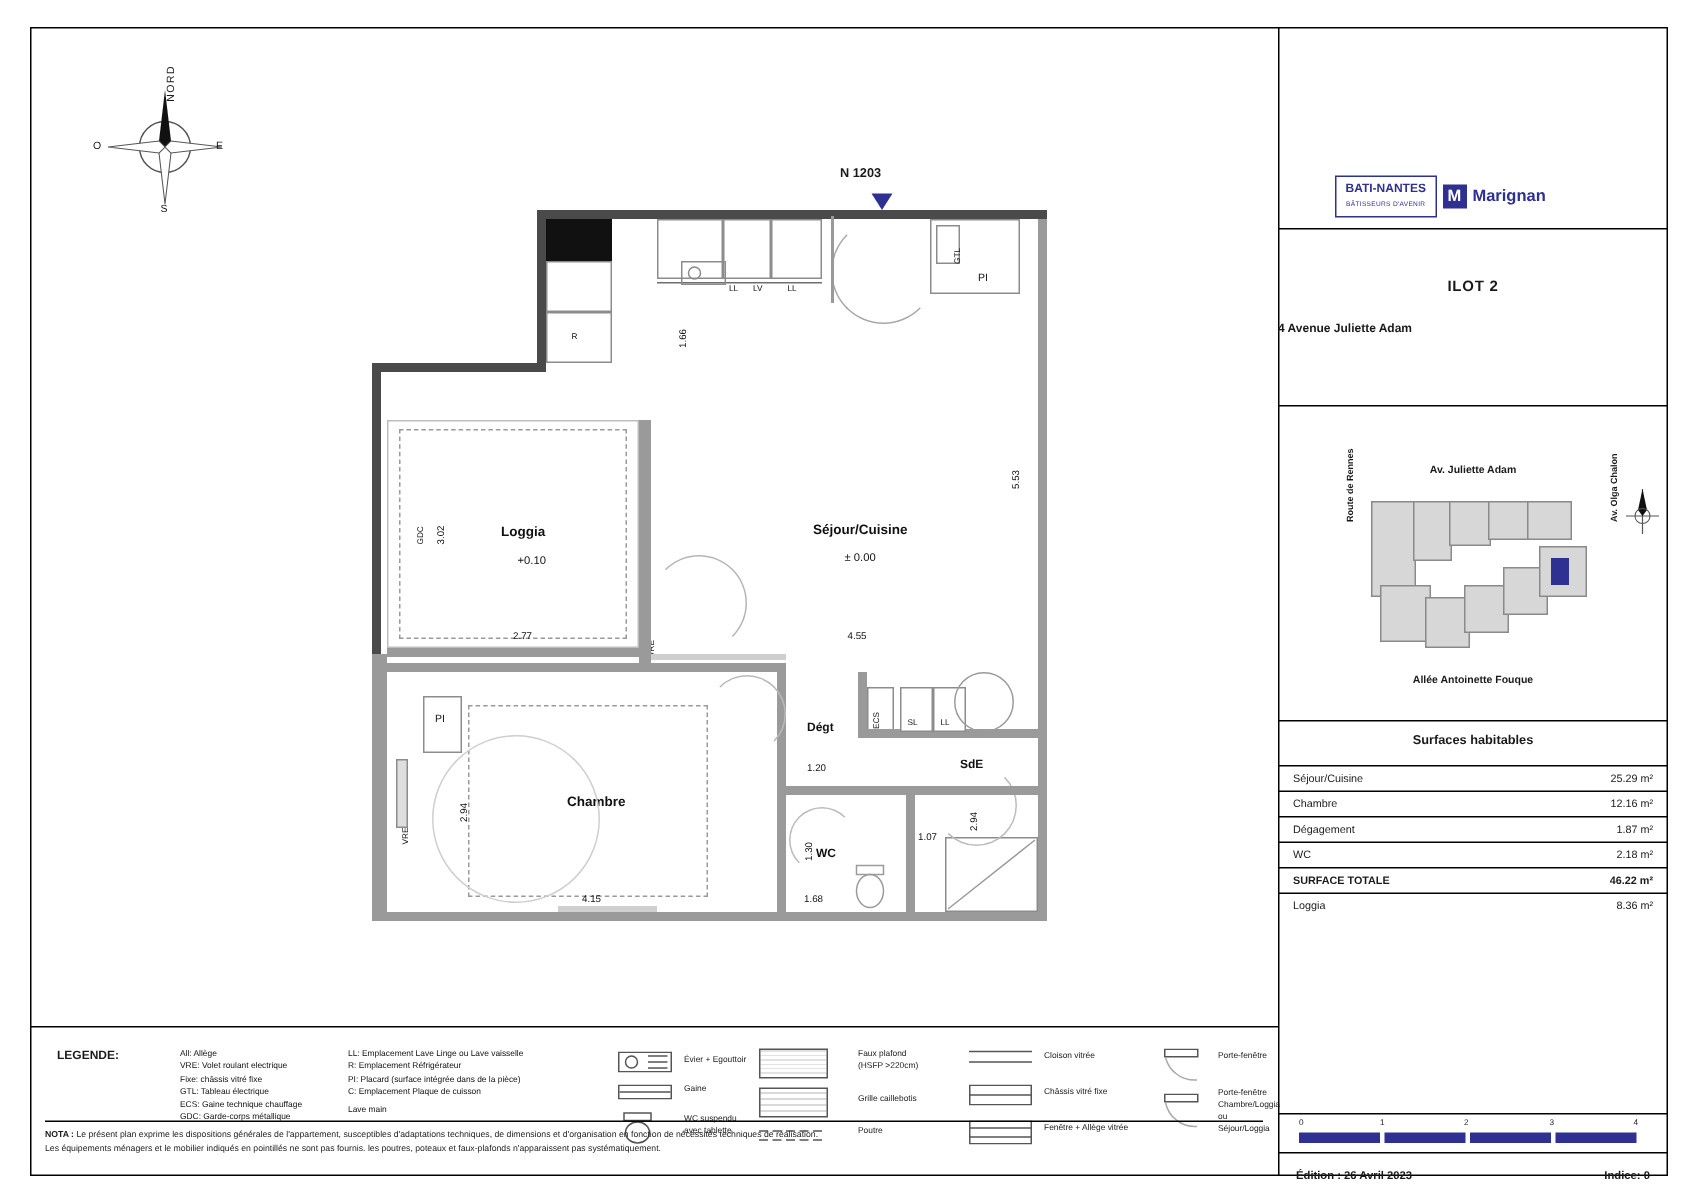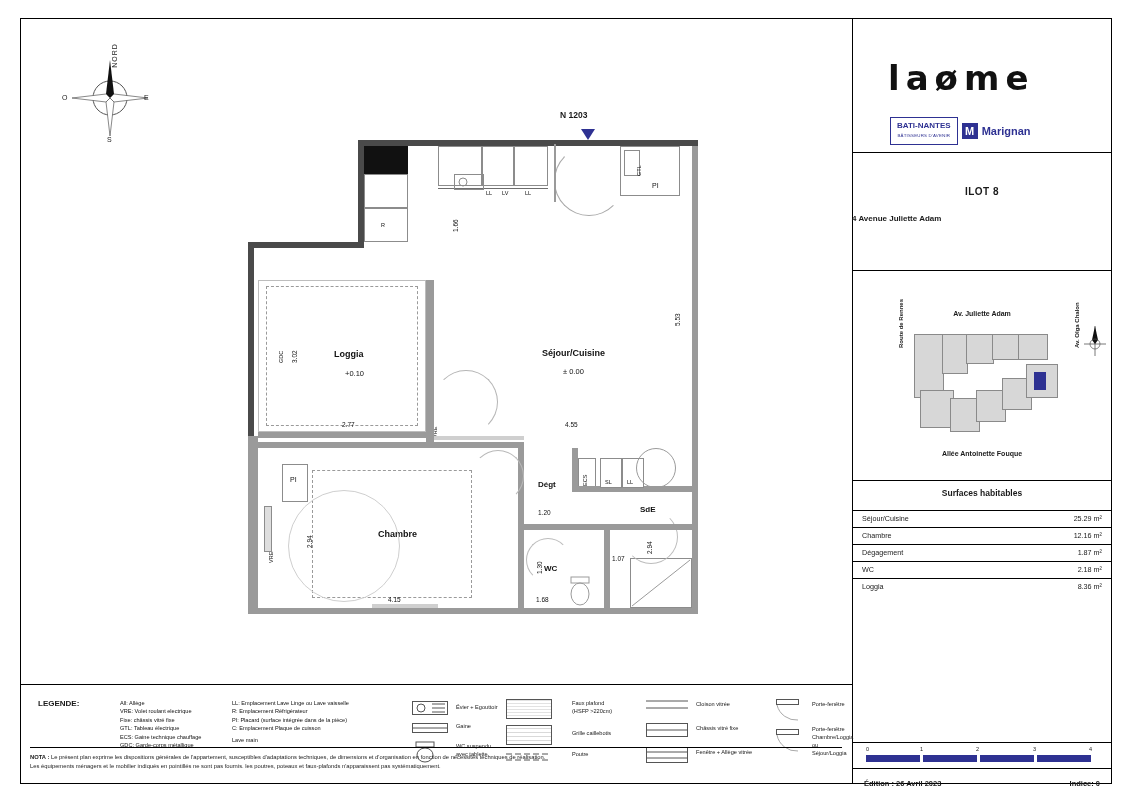--- a/index.html
+++ b/index.html
@@ -321,35 +321,34 @@
     <div class="nota">
       <b>NOTA :</b>
       <span>Le présent plan exprime les dispositions générales de l'appartement, susceptibles d'adaptations techniques, de dimensions et d'organisation en fonction de nécessités techniques de réalisation.</span><br>
       <span>Les équipements ménagers et le mobilier indiqués en pointillés ne sont pas fournis. les poutres, poteaux et faux-plafonds n'apparaissent pas systématiquement.</span>
     </div>
   </div>
 
   <div class="rp">
 
     <div class="logo">
-      <div class="logotext">laøme</div>
       <div class="partners">
         <div class="bn">
           <span>BATI-NANTES</span>
           <small>BÂTISSEURS D'AVENIR</small>
         </div>
         <div class="mar">
           <span class="marbox">M</span>
           <span>Marignan</span>
         </div>
       </div>
     </div>
 
     <div class="ilot">
-      <div class="t1">ILOT 8</div>
+      <div class="t1">ILOT 2</div>
       <div class="t2">4 Avenue Juliette Adam</div>
     </div>
 
 
     <div class="sitemap">
       <div class="smt">Av. Juliette Adam</div>
       <div class="smleft">Route de Rennes</div>
       <div class="smright">Av. Olga Chalon</div>
       <div class="smb">Allée Antoinette Fouque</div>
       <div class="smplan">
@@ -385,20 +384,24 @@
         <span class="vl">12.16 m²</span>
       </div>
       <div class="srow">
         <span class="nm">Dégagement</span>
         <span class="vl">1.87 m²</span>
       </div>
       <div class="srow">
         <span class="nm">WC</span>
         <span class="vl">2.18 m²</span>
       </div>
+      <div class="srow total">
+        <span class="nm">SURFACE TOTALE</span>
+        <span class="vl">46.22 m²</span>
+      </div>
       <div class="srow">
         <span class="nm">Loggia</span>
         <span class="vl">8.36 m²</span>
       </div>
     </div>
 
 
     <div class="scalebar">
       <div class="sbline">
         <div class="sbseg" style="left:0;width:54px;"></div>

